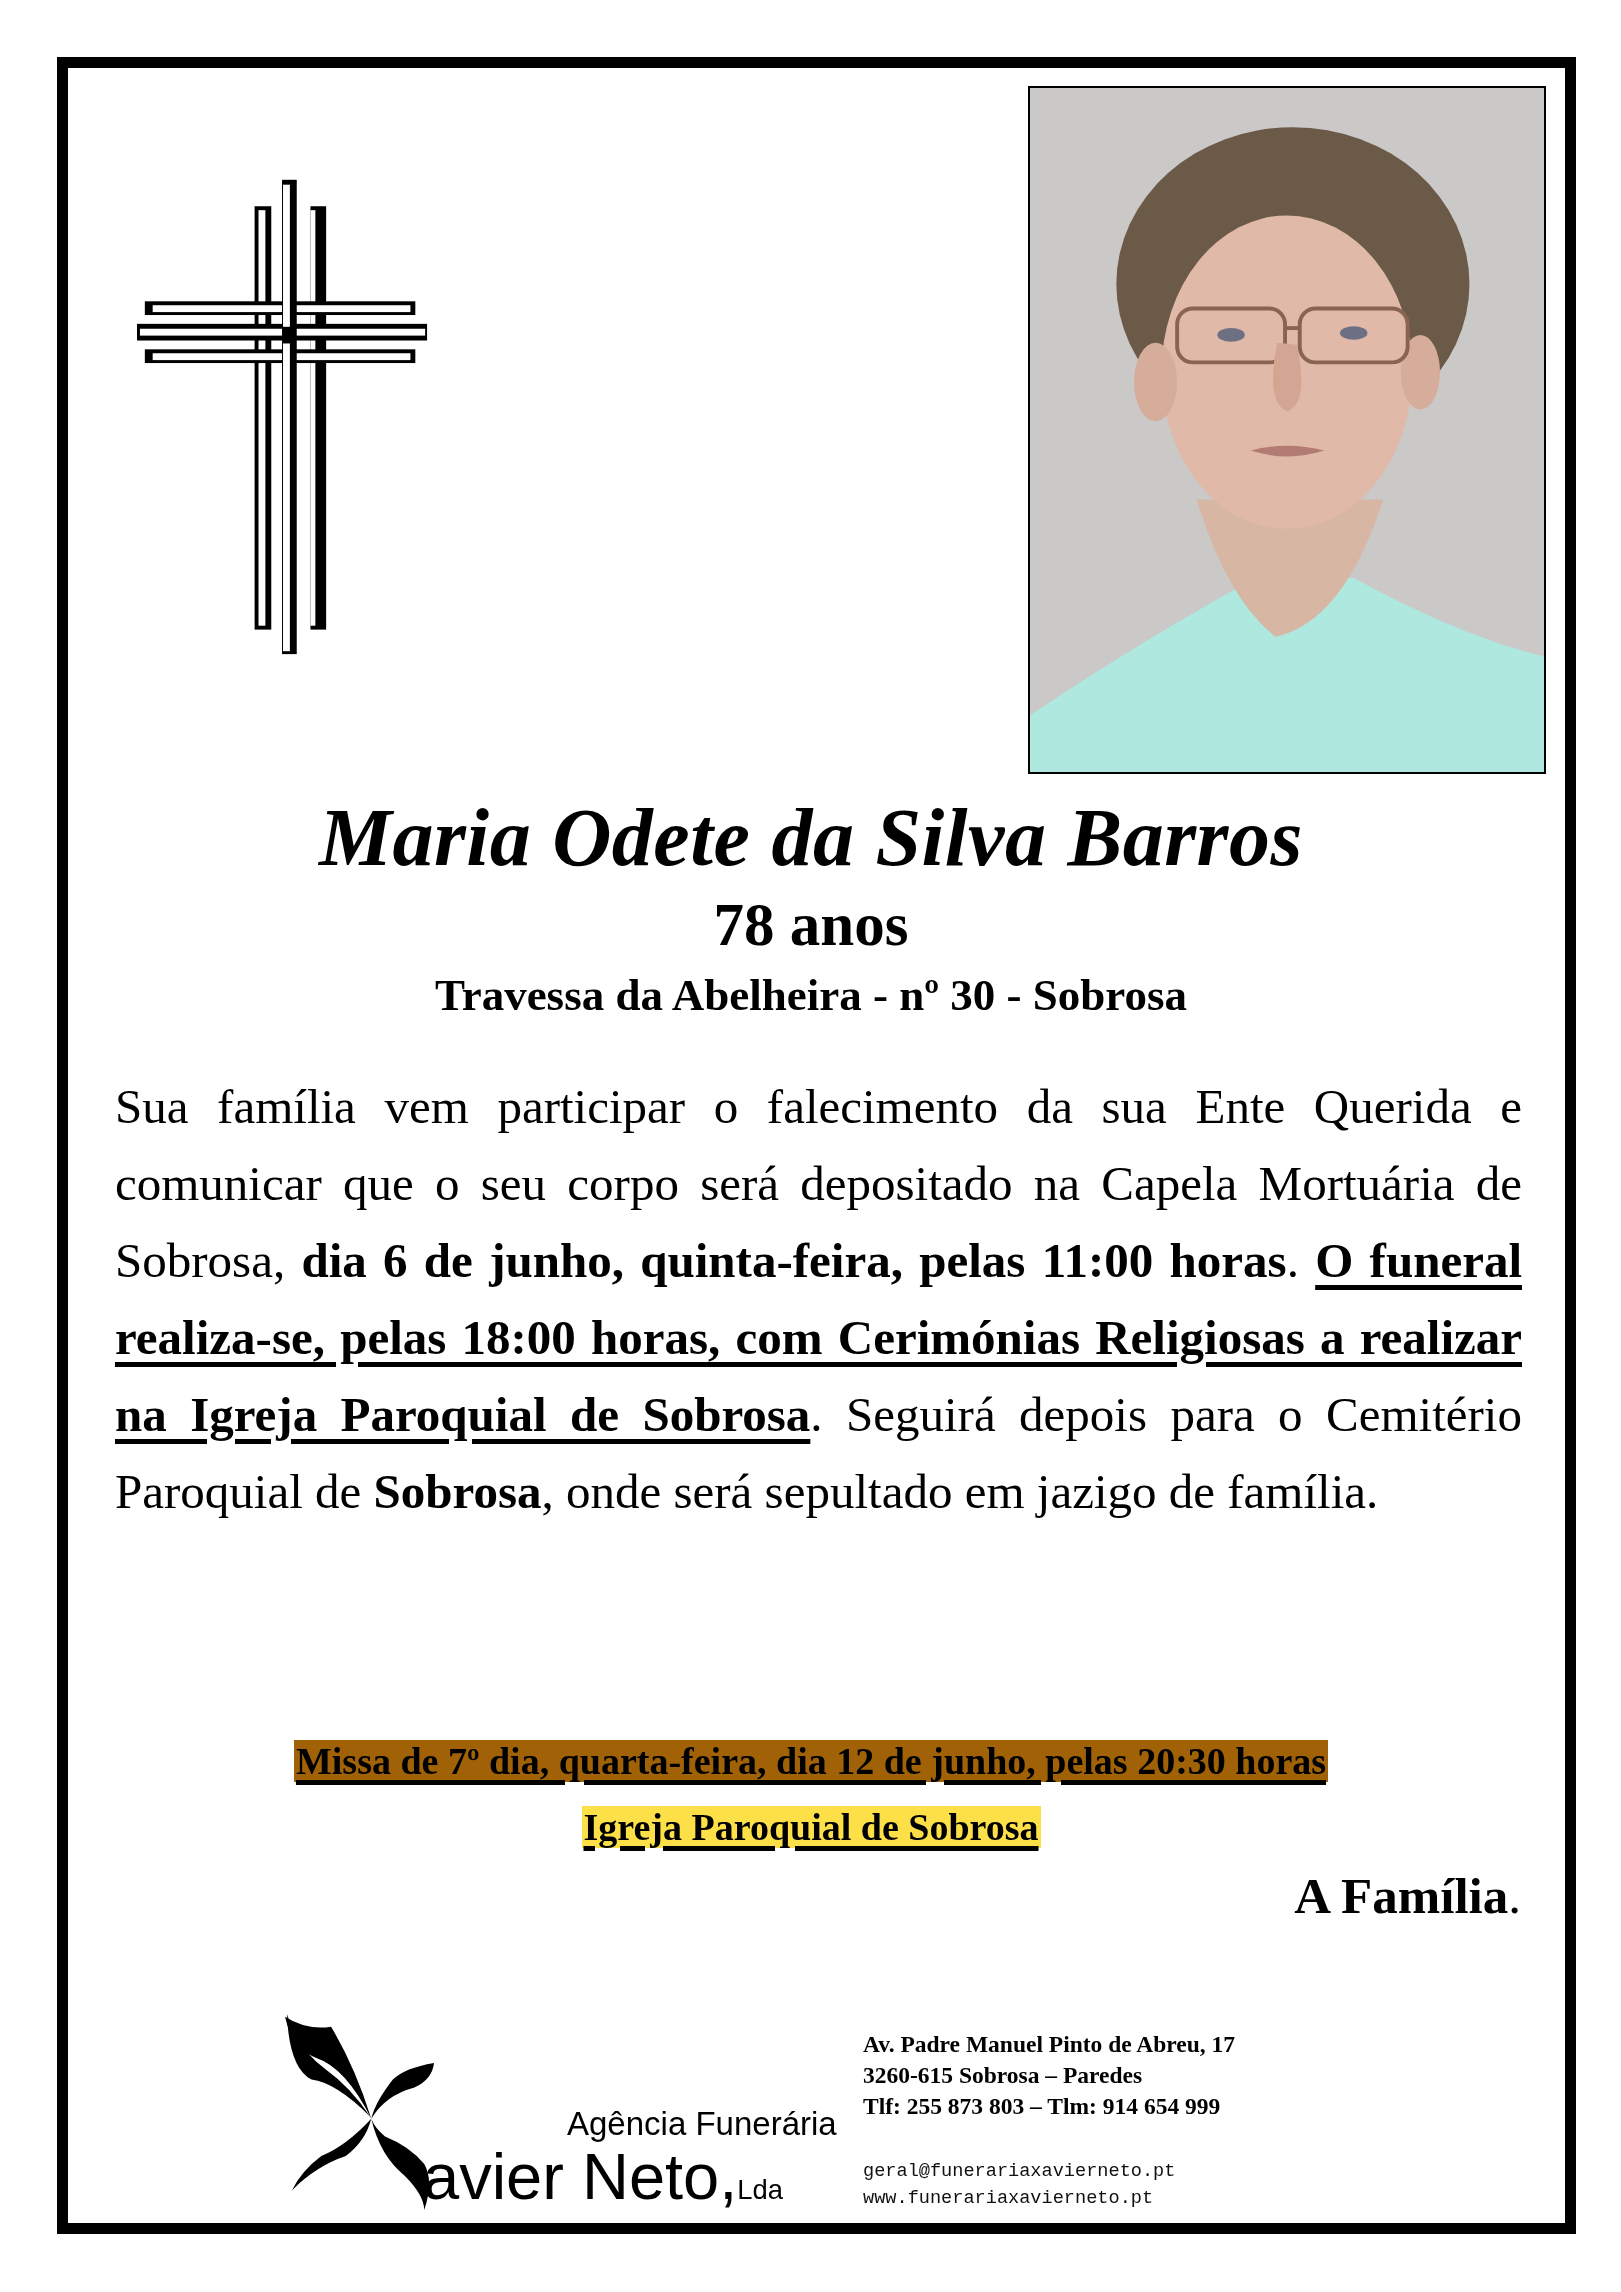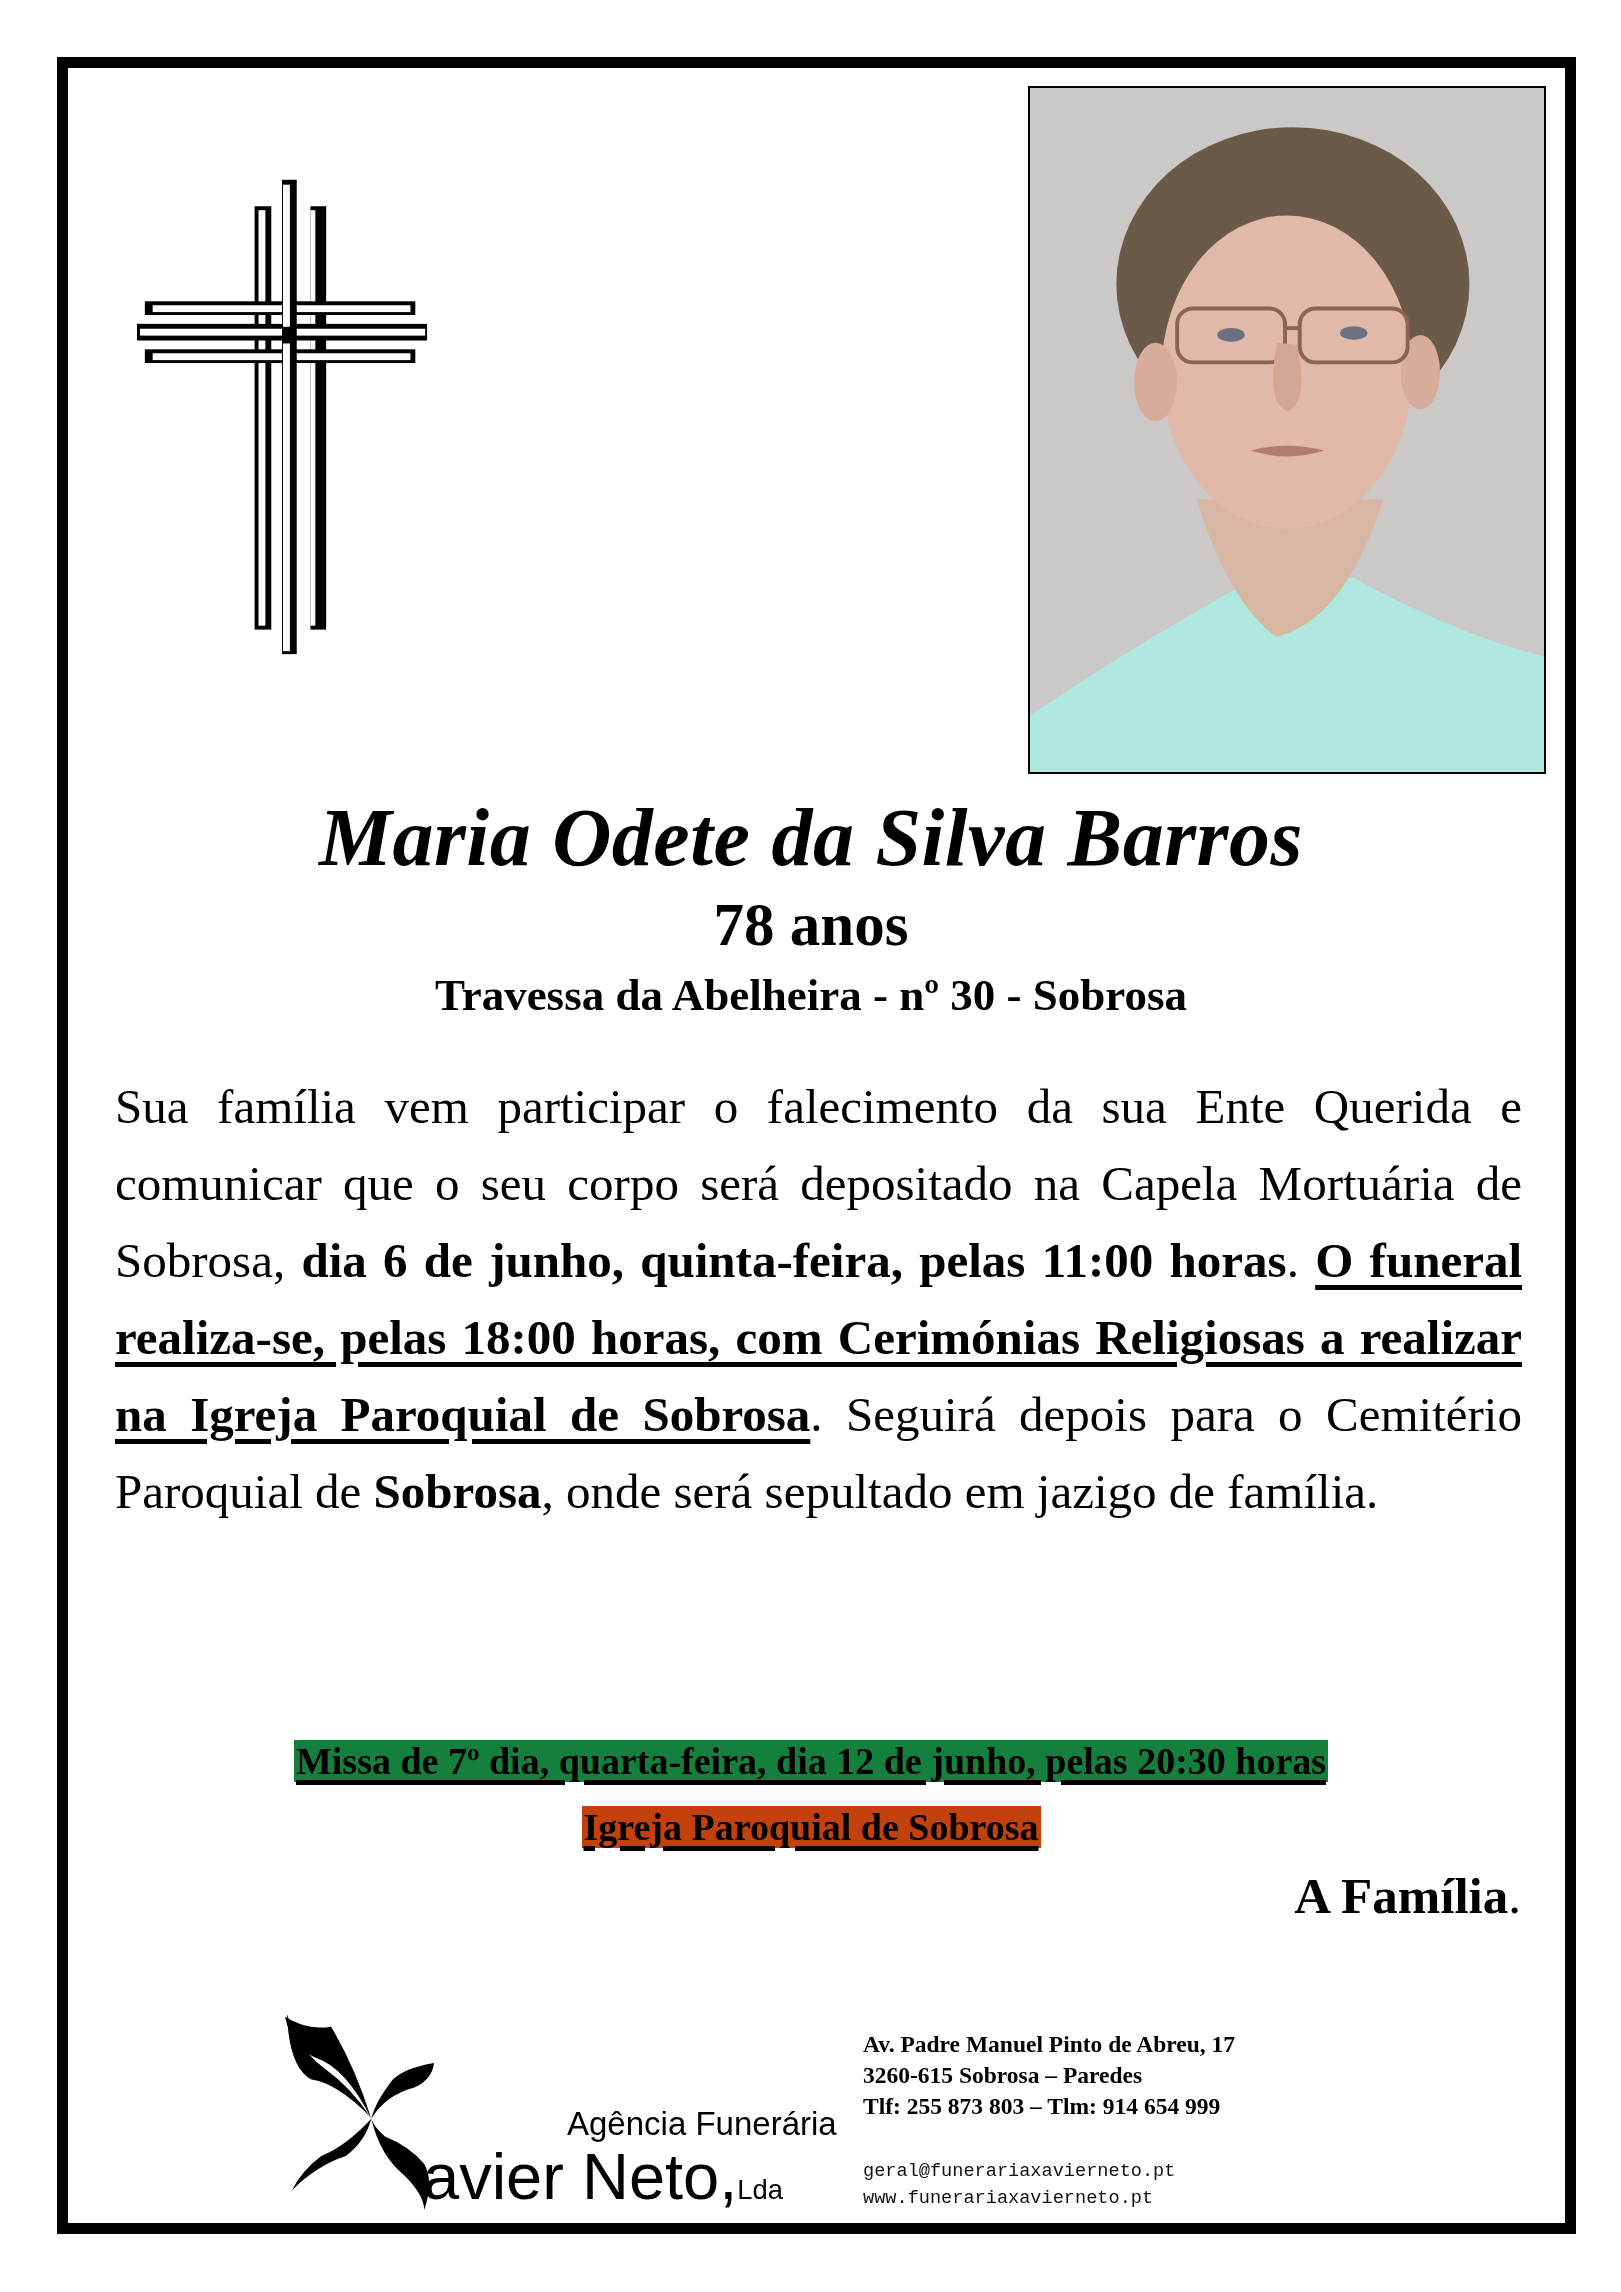--- a/index.html
+++ b/index.html
@@ -33,29 +33,29 @@
     position:absolute; left:115px; width:1407px; top:1068px;
     font-size:49px; line-height:77px; text-align:justify; text-align-last:left;
   }
   .body-text b { font-weight:bold; }
   .body-text .ul { font-weight:bold; text-decoration:underline; text-decoration-thickness:4.9px; text-underline-offset:7.8px; }
   .mass {
     position:absolute; left:59px; width:1504px; top:1733px; text-align:center;
     font-size:38px; font-weight:bold; line-height:57px;
   }
   .mass span.hl {
-    background:#15803d; text-decoration:underline; text-decoration-thickness:4.9px; text-underline-offset:5.9px;
+    background:#a16207; text-decoration:underline; text-decoration-thickness:4.9px; text-underline-offset:5.9px;
     padding:0 2px;
   }
   .church {
     position:absolute; left:59px; width:1504px; top:1799px; text-align:center;
     font-size:38px; font-weight:bold; line-height:57px;
   }
   .church span.hl {
-    background:#c2410c; text-decoration:underline; text-decoration-thickness:4.9px; text-underline-offset:5.9px;
+    background:#fde047; text-decoration:underline; text-decoration-thickness:4.9px; text-underline-offset:5.9px;
     padding:0 2px;
   }
   .signoff {
     position:absolute; right:100px; top:1862px; font-size:51px; font-weight:bold; line-height:69px;
   }
   .signoff .dot { font-weight:normal; }
   .logo-mark { position:absolute; left:277px; top:2009px; width:167px; height:201px; }
   .agency-label {
     position:absolute; left:567px; top:2107px; font-family:"Liberation Sans", sans-serif;
     font-size:33px; line-height:33px;

